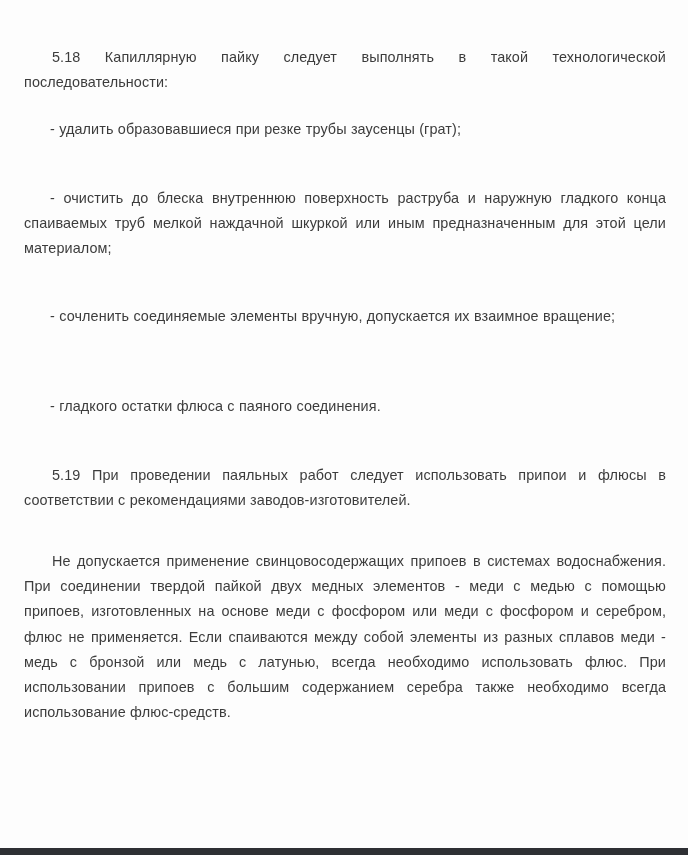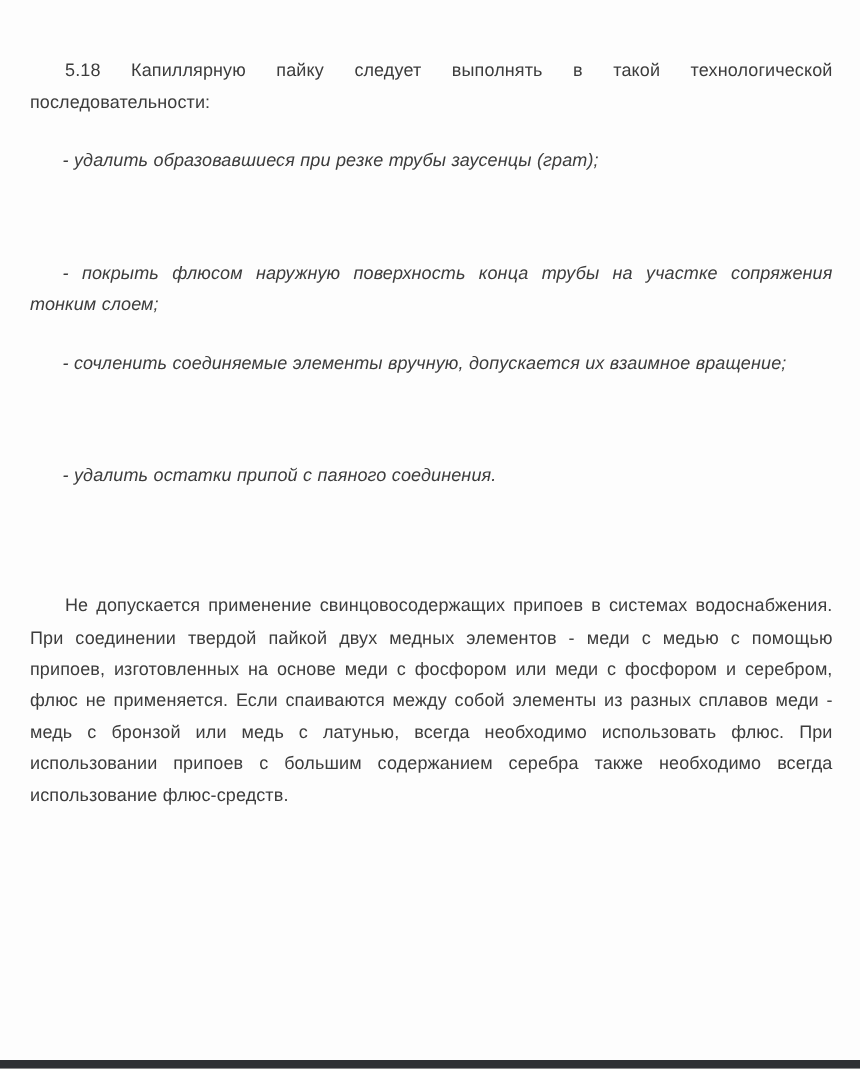--- a/index.html
+++ b/index.html
@@ -45,21 +45,20 @@
   }
 
   
   p.clause {
     text-indent: 28px;
   }
 
   
   p.item {
     text-indent: 26px;
-    font-style: italic;
   }
 
   
   p.body-para {
     text-indent: 28px;
   }
 
   .gap-sm { height: 21px; }
   .gap-md { height: 22px; }
   .gap-lg { height: 36px; }
@@ -89,41 +88,42 @@
 
     <div class="gap-md"></div>
 
     <p class="para item">- удалить образовавшиеся при резке трубы заусенцы (грат);</p>
 
     <div class="gap-md"></div>
 
 
     <div class="gap-sm"></div>
 
+    <p class="para item">- очистить до блеска внутреннюю поверхность раструба и наружную гладкого конца спаиваемых труб мелкой наждачной шкуркой или иным предназначенным для этой цели материалом;</p>
 
     <div class="gap-sm"></div>
 
-    <p class="para item">- покрыть флюсом наружную поверхность конца трубы на участке сопряжения тонким слоем;</p>
 
     <div class="gap-md"></div>
 
     <p class="para item">- сочленить соединяемые элементы вручную, допускается их взаимное вращение;</p>
 
     <div class="gap-md"></div>
 
 
     <div class="gap-sm"></div>
 
 
     <div class="gap-md"></div>
 
-    <p class="para item">- удалить остатки припой с паяного соединения.</p>
+    <p class="para item">- гладкого остатки флюса с паяного соединения.</p>
 
     <div class="gap-xl"></div>
 
+    <p class="para clause">5.19 При проведении паяльных работ следует использовать припои и флюсы в соответствии с рекомендациями заводов-изготовителей.</p>
 
     <div class="gap-lg"></div>
 
     <p class="para body-para">Не допускается применение свинцовосодержащих припоев в системах водоснабжения. При соединении твердой пайкой двух медных элементов - меди с медью с помощью припоев, изготовленных на основе меди с фосфором или меди с фосфором и серебром, флюс не применяется. Если спаиваются между собой элементы из разных сплавов меди - медь с бронзой или медь с латунью, всегда необходимо использовать флюс. При использовании припоев с большим содержанием серебра также необходимо всегда использование флюс-средств.</p>
 
   </div>
 
   <div class="bottom-bar"></div>
 
 </div>

